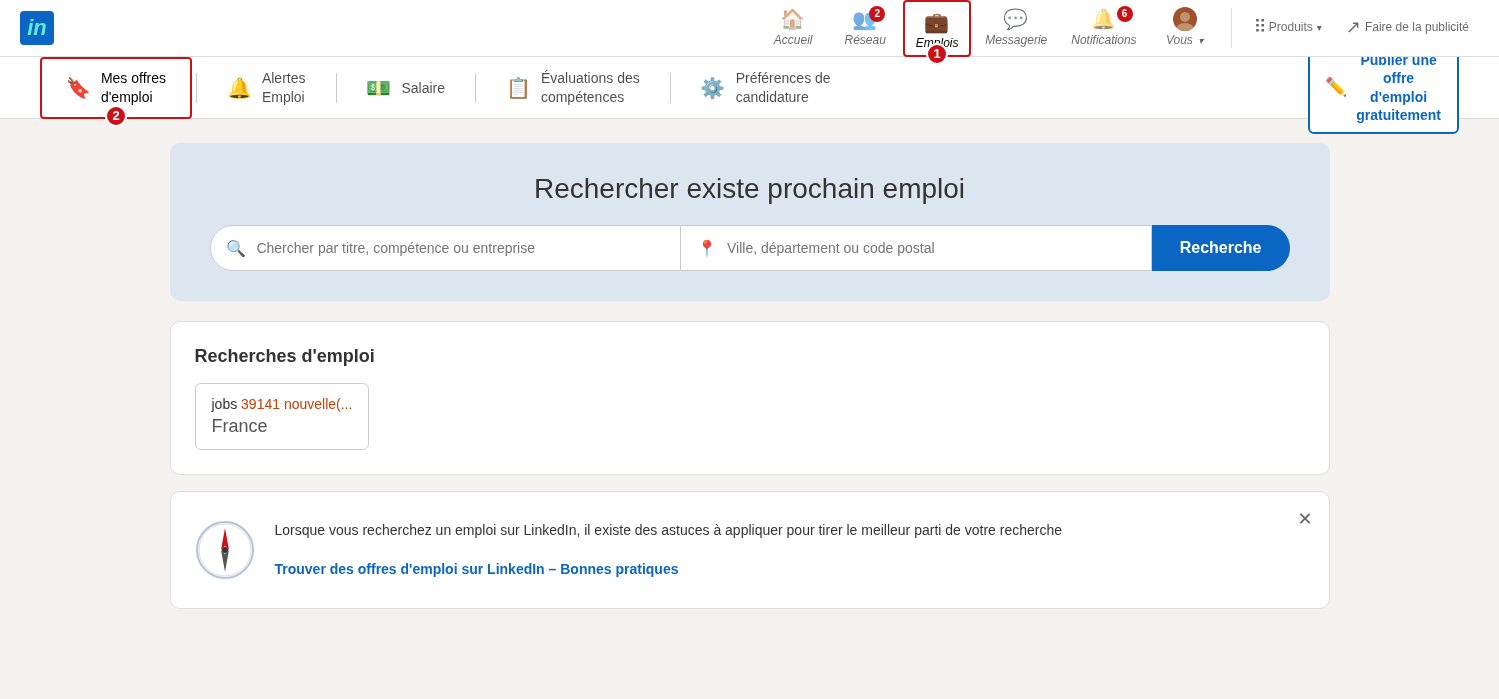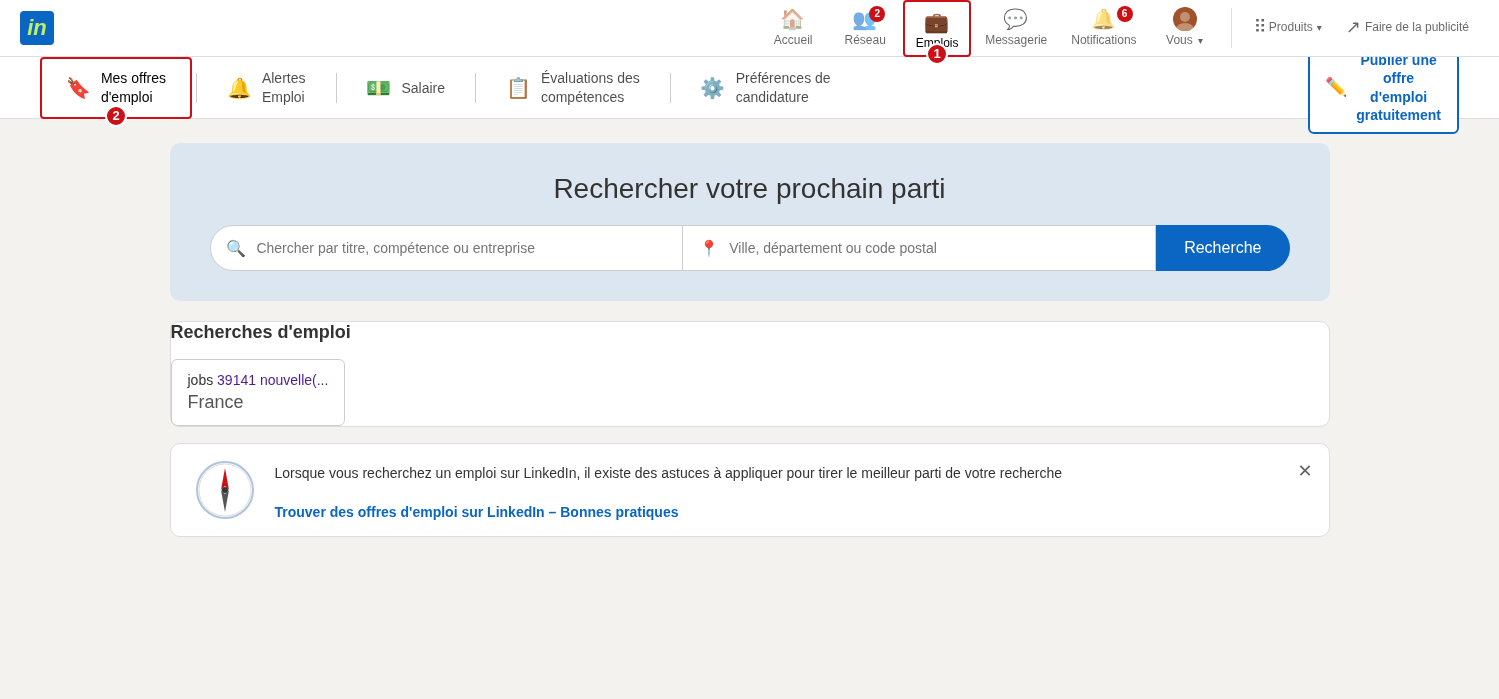--- a/index.html
+++ b/index.html
@@ -22,21 +22,21 @@
       flex-shrink: 0;
     }
     .linkedin-logo {
       width: 34px;
       height: 34px;
       background: #0a66c2;
       border-radius: 4px;
       display: flex;
       align-items: center;
       justify-content: center;
-      color: #bef264;
+      color: #5eead4;
       font-size: 22px;
       font-weight: bold;
       font-style: italic;
     }
     .navbar-nav {
       display: flex;
       align-items: center;
       gap: 4px;
       margin-left: auto;
     }
@@ -54,21 +54,21 @@
       position: relative;
       border-bottom: 2px solid transparent;
       min-width: 68px;
     }
     .nav-item.active-red {
       border: 2px solid #cc1016;
       border-radius: 4px;
       color: #000;
     }
     .nav-icon { font-size: 20px; margin-bottom: 2px; }
-    .nav-label { font-size: 12px; }
+    .nav-label { font-size: 12px; font-style: italic; }
     .nav-badge {
       position: absolute;
       top: 6px;
       right: 14px;
       background: #cc1016;
       color: white;
       border-radius: 50%;
       width: 16px;
       height: 16px;
       font-size: 10px;
@@ -228,58 +228,59 @@
     }
     .location-icon { color: #666; margin-right: 10px; font-size: 16px; }
     .search-btn {
       background: #0a66c2;
       color: white;
       border: none;
       border-radius: 0 30px 30px 0;
       padding: 0 28px;
       height: 46px;
       font-size: 16px;
-      font-weight: 400;
+      font-weight: 700;
       cursor: pointer;
     }
 
     
     .card {
       background: white;
       border-radius: 10px;
+      padding: 24px;
       margin-bottom: 16px;
       border: 1px solid #ddd;
     }
     .card-title {
       font-size: 18px;
       font-weight: 600;
       margin-bottom: 16px;
       color: #333;
     }
     .job-search-item {
       border: 1px solid #ccc;
       border-radius: 6px;
       padding: 12px 16px;
       display: inline-block;
       max-width: 300px;
       cursor: pointer;
     }
     .job-search-name { font-size: 14px; color: #333; }
-    .job-search-count { color: #4c1d95; font-weight: 500; }
+    .job-search-count { color: #c2410c; font-weight: 500; }
     .job-search-location { font-size: 18px; color: #555; margin-top: 4px; }
 
     
     .tip-card {
       background: white;
       border-radius: 10px;
-      padding: 16px 24px;
+      padding: 28px 24px;
       margin-bottom: 16px;
       border: 1px solid #ddd;
       display: flex;
-      align-items: flex-end;
+      align-items: flex-start;
       gap: 20px;
       position: relative;
     }
     .tip-compass {
       width: 60px;
       height: 60px;
       flex-shrink: 0;
     }
     .tip-text { font-size: 14px; color: #333; line-height: 1.5; flex: 1; }
     .tip-link { color: #0a66c2; font-weight: 600; cursor: pointer; font-size: 14px; display: block; margin-top: 20px; }
@@ -403,21 +404,21 @@
 
   <button class="publish-btn">
     <span style="font-size:18px;">✏️</span>
     <span style="line-height:1.3;">Publier une<br>offre<br>d'emploi<br>gratuitement</span>
   </button>
 </div>
 
 <div class="main-content">
 
   <div class="search-section">
-    <h2 class="search-title">Rechercher votre prochain parti</h2>
+    <h2 class="search-title">Rechercher existe prochain emploi</h2>
     <div class="search-row">
       <div class="search-input-wrap">
         <span class="search-icon">🔍</span>
         <input type="text" placeholder="Chercher par titre, compétence ou entreprise" style="">
       </div>
       <div class="location-input-wrap">
         <span class="location-icon">📍</span>
         <input type="text" placeholder="Ville, département ou code postal" style="">
       </div>
       <button class="search-btn">Recherche</button>

